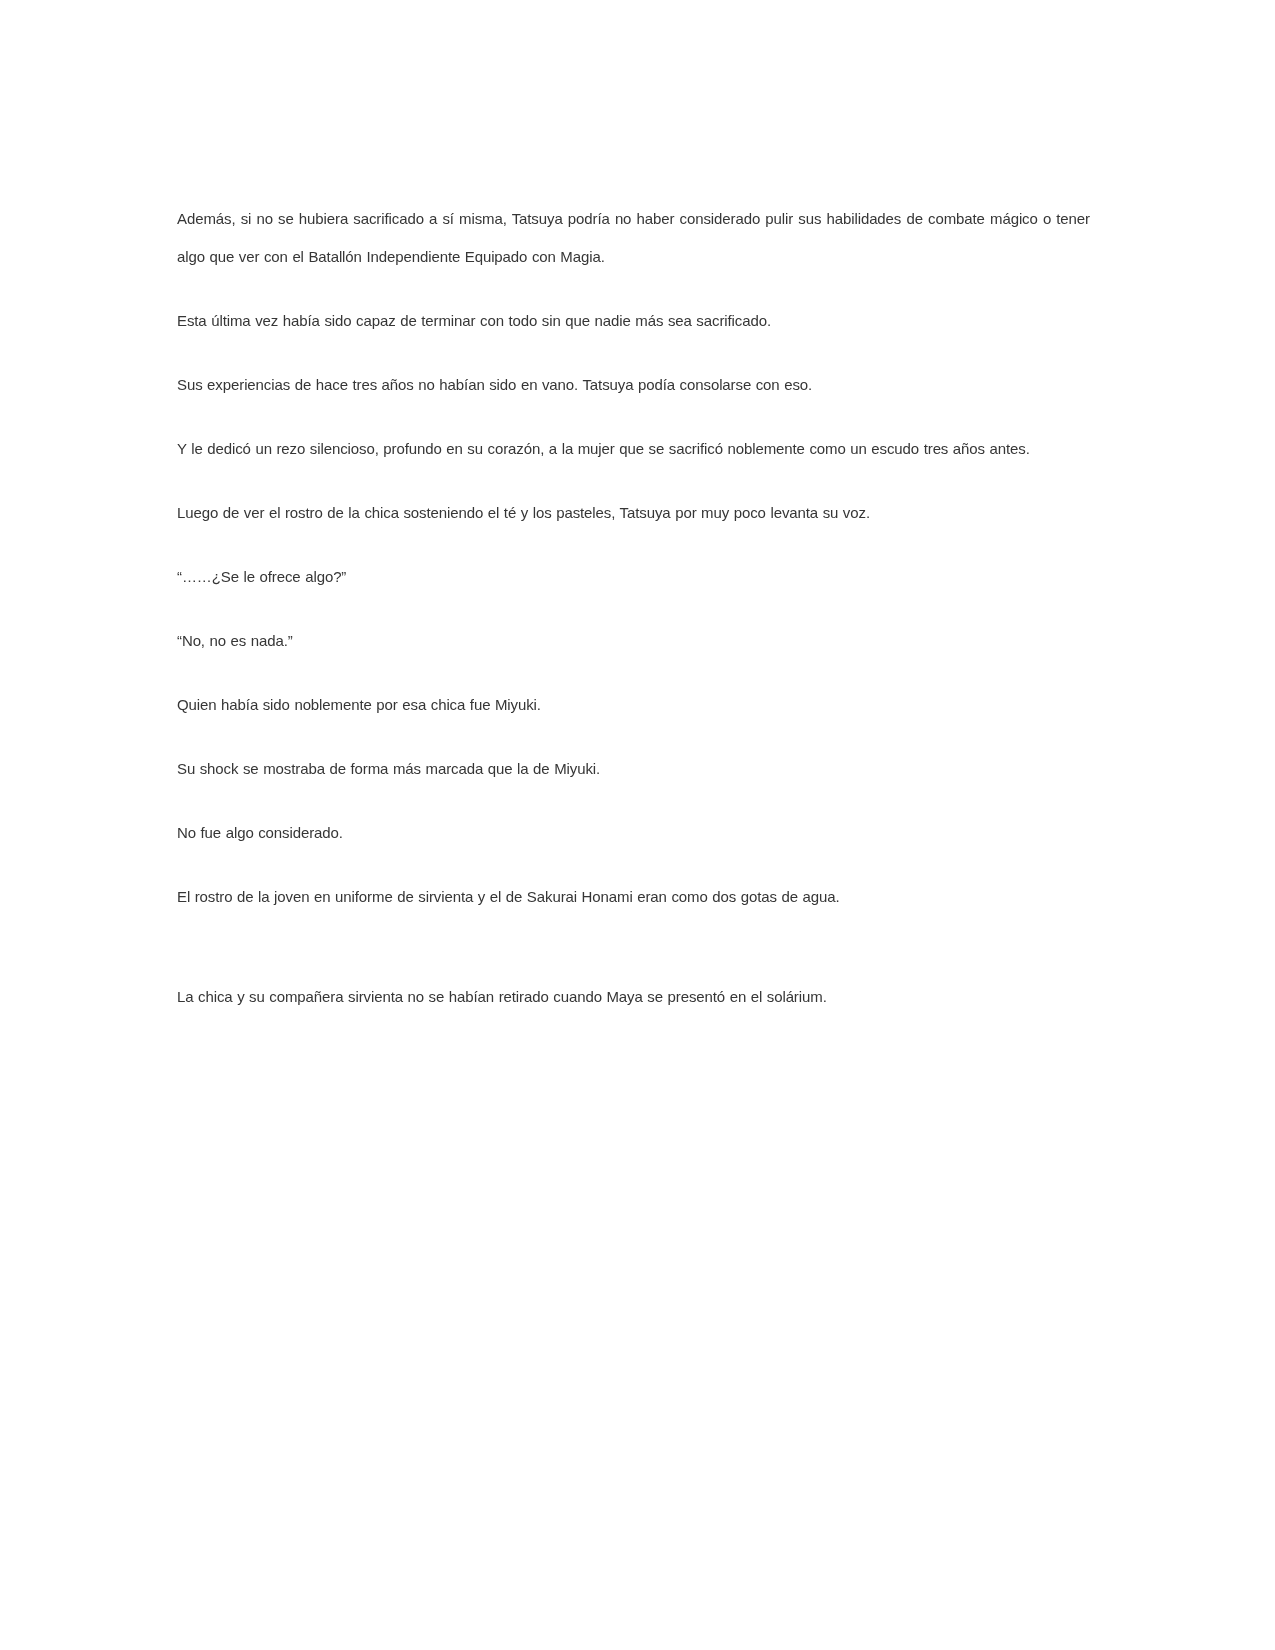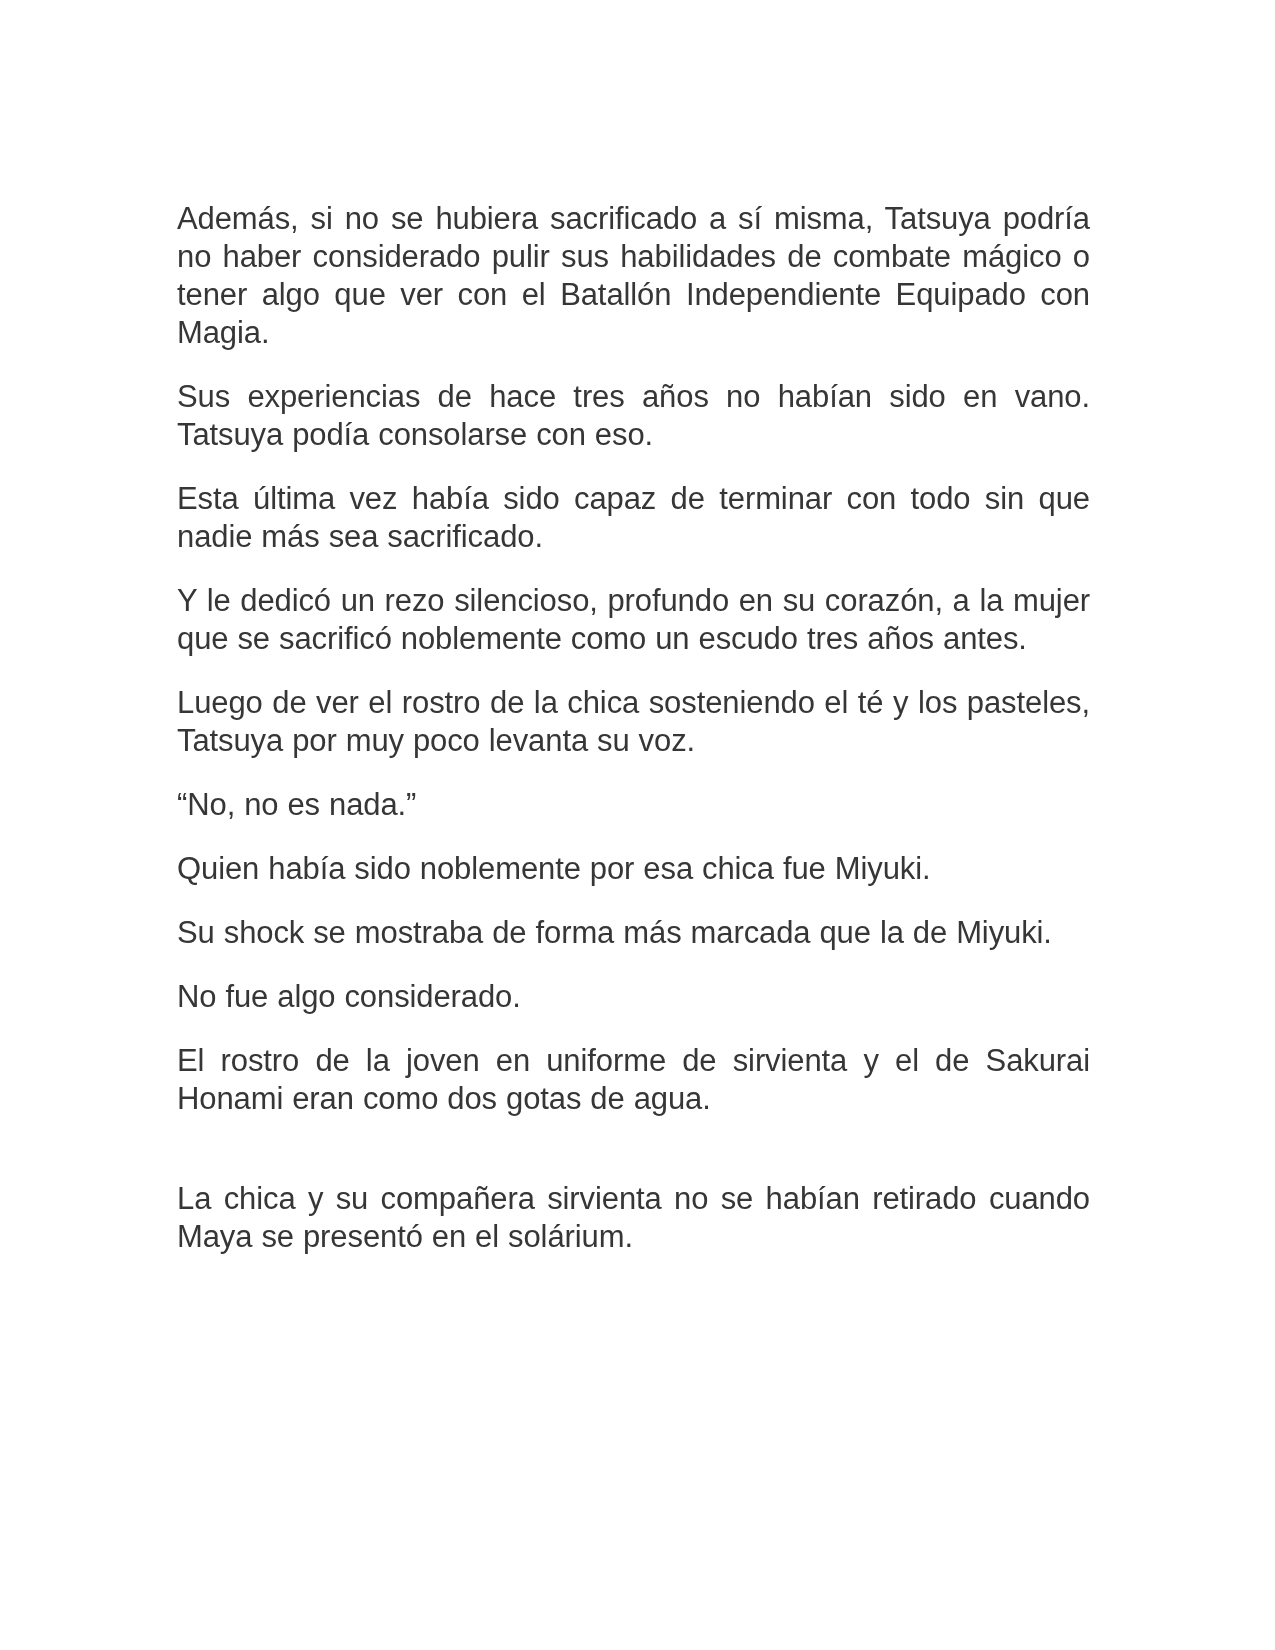--- a/index.html
+++ b/index.html
@@ -12,40 +12,41 @@
     width: 1275px;
     height: 1650px;
     box-sizing: border-box;
     background: #ffffff;
     padding: 200px 185px 0 177px;
     overflow: hidden;
     font-family: "Liberation Sans", "DejaVu Sans", sans-serif;
   }
   .para {
     margin: 0 0 26px 0;
-    font-size: 31px;
+    font-size: 15px;
     line-height: 38px;
     color: #363636;
     text-align: justify;
     letter-spacing: -0.1px;
     word-spacing: 0.5px;
   }
   .scene-break {
     height: 36px;
   }
 </style>
 </head>
 <body>
 
 <div class="page">
   <p class="para">Además, si no se hubiera sacrificado a sí misma, Tatsuya podría no haber considerado pulir sus habilidades de combate mágico o tener algo que ver con el Batallón Independiente Equipado con Magia.</p>
+  <p class="para">Esta última vez había sido capaz de terminar con todo sin que nadie más sea sacrificado.</p>
   <p class="para">Sus experiencias de hace tres años no habían sido en vano. Tatsuya podía consolarse con eso.</p>
-  <p class="para">Esta última vez había sido capaz de terminar con todo sin que nadie más sea sacrificado.</p>
   <p class="para">Y le dedicó un rezo silencioso, profundo en su corazón, a la mujer que se sacrificó noblemente como un escudo tres años antes.</p>
   <p class="para">Luego de ver el rostro de la chica sosteniendo el té y los pasteles, Tatsuya por muy poco levanta su voz.</p>
+  <p class="para">“……¿Se le ofrece algo?”</p>
   <p class="para">“No, no es nada.”</p>
   <p class="para">Quien había sido noblemente por esa chica fue Miyuki.</p>
   <p class="para">Su shock se mostraba de forma más marcada que la de Miyuki.</p>
   <p class="para">No fue algo considerado.</p>
   <p class="para">El rostro de la joven en uniforme de sirvienta y el de Sakurai Honami eran como dos gotas de agua.</p>
   <div class="scene-break"></div>
   <p class="para">La chica y su compañera sirvienta no se habían retirado cuando Maya se presentó en el solárium.</p>
 </div>
 
 </body></html>

